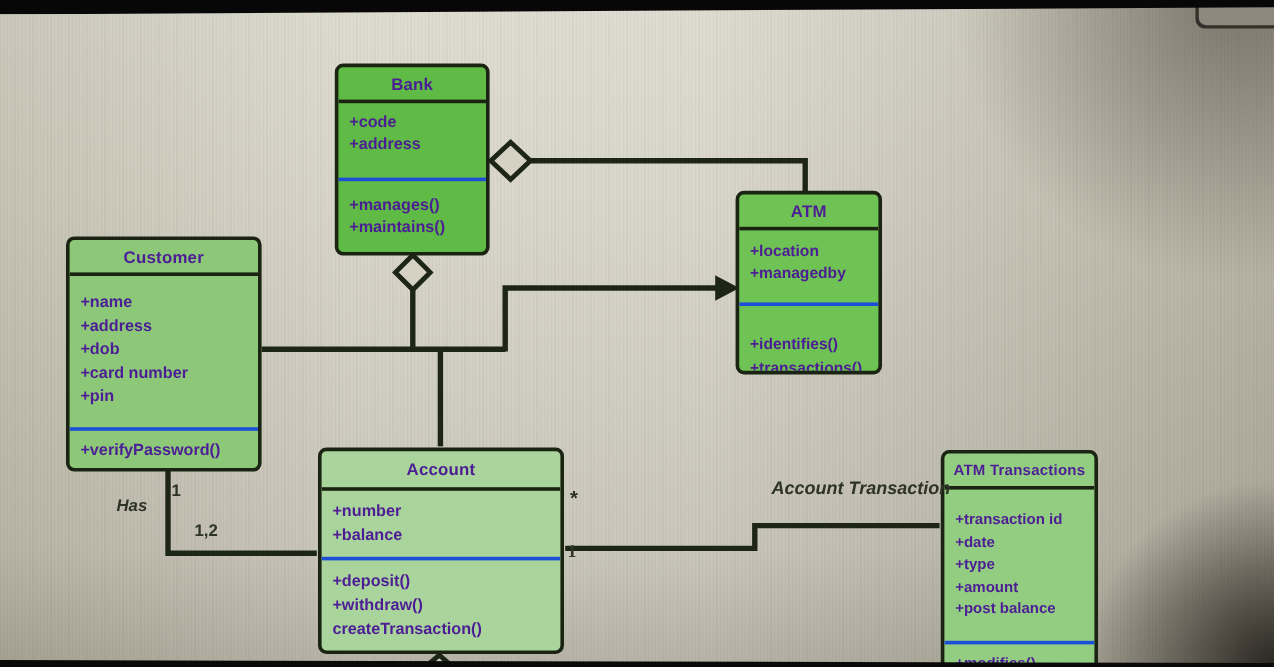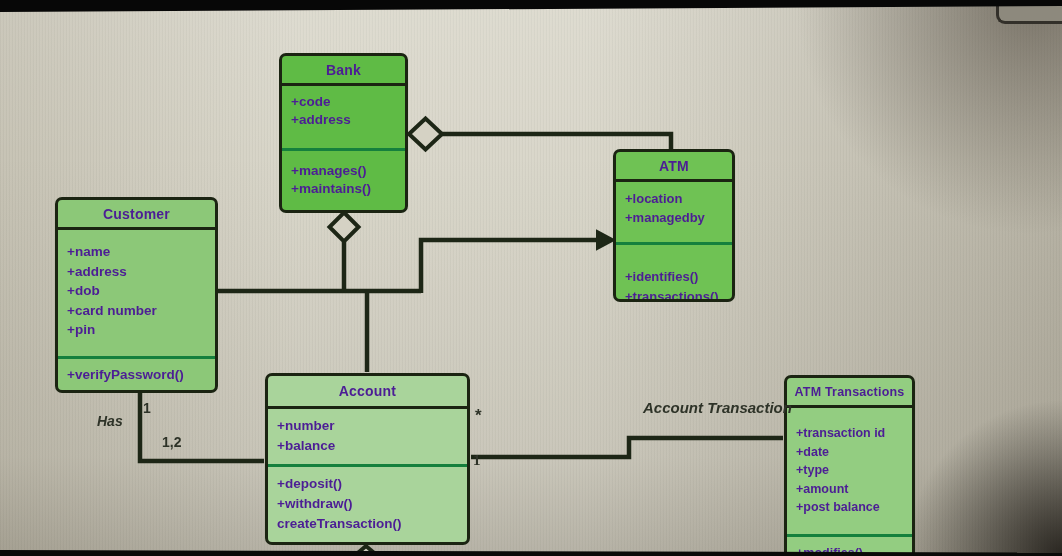--- a/index.html
+++ b/index.html
@@ -37,35 +37,35 @@
   .uml{
     position:absolute;box-sizing:border-box;
     border:3px solid #1b2412;border-radius:7px;
     color:#4c1d95;font-weight:bold;
     z-index:2;overflow:hidden;
   }
   .uml .title{
     display:flex;align-items:center;justify-content:center;
     border-bottom:3px solid #1b2412;font-size:14px;letter-spacing:0.2px;
   }
-  .uml .attrs{border-bottom:3px solid #15803d;box-sizing:border-box;}
+  .uml .attrs{border-bottom:3px solid #1d4ed8;box-sizing:border-box;}
   .uml .row{padding-left:9px;white-space:nowrap;}
   .lbl{position:absolute;z-index:3;color:#2e3328;}
 
   #bank{left:279px;top:53px;width:129px;height:160px;background:#5fbb45;}
   #bank .title{height:27px;}
   #bank .attrs{height:65px;padding-top:7px;font-size:13.5px;line-height:18px;}
   #bank .methods{padding-top:11px;font-size:13.5px;line-height:18px;}
 
   #customer{left:55px;top:197px;width:163px;height:196px;background:#8cc878;}
   #customer .title{height:27px;}
   #customer .attrs{height:129px;padding-top:12px;font-size:13.5px;line-height:19.5px;}
   #customer .methods{padding-top:6px;font-size:13.5px;line-height:19px;}
 
-  #atm{left:613px;top:149px;width:122px;height:153px;background:#6fc254;}
+  #atm{left:613px;top:159px;width:122px;height:153px;background:#6fc254;}
   #atm .title{height:27px;}
   #atm .attrs{height:63px;padding-top:7px;font-size:13px;line-height:19px;}
   #atm .methods{padding-top:22px;font-size:13px;line-height:20px;}
 
   #account{left:265px;top:373px;width:205px;height:172px;background:#a9d49b;}
   #account .title{height:30px;}
   #account .attrs{height:58px;padding-top:7px;font-size:13.5px;line-height:20px;}
   #account .methods{padding-top:7px;font-size:13.5px;line-height:20px;}
 
   #atmtx{left:784px;top:335px;width:131px;height:193px;background:#93cd81;margin-top:40px;}

